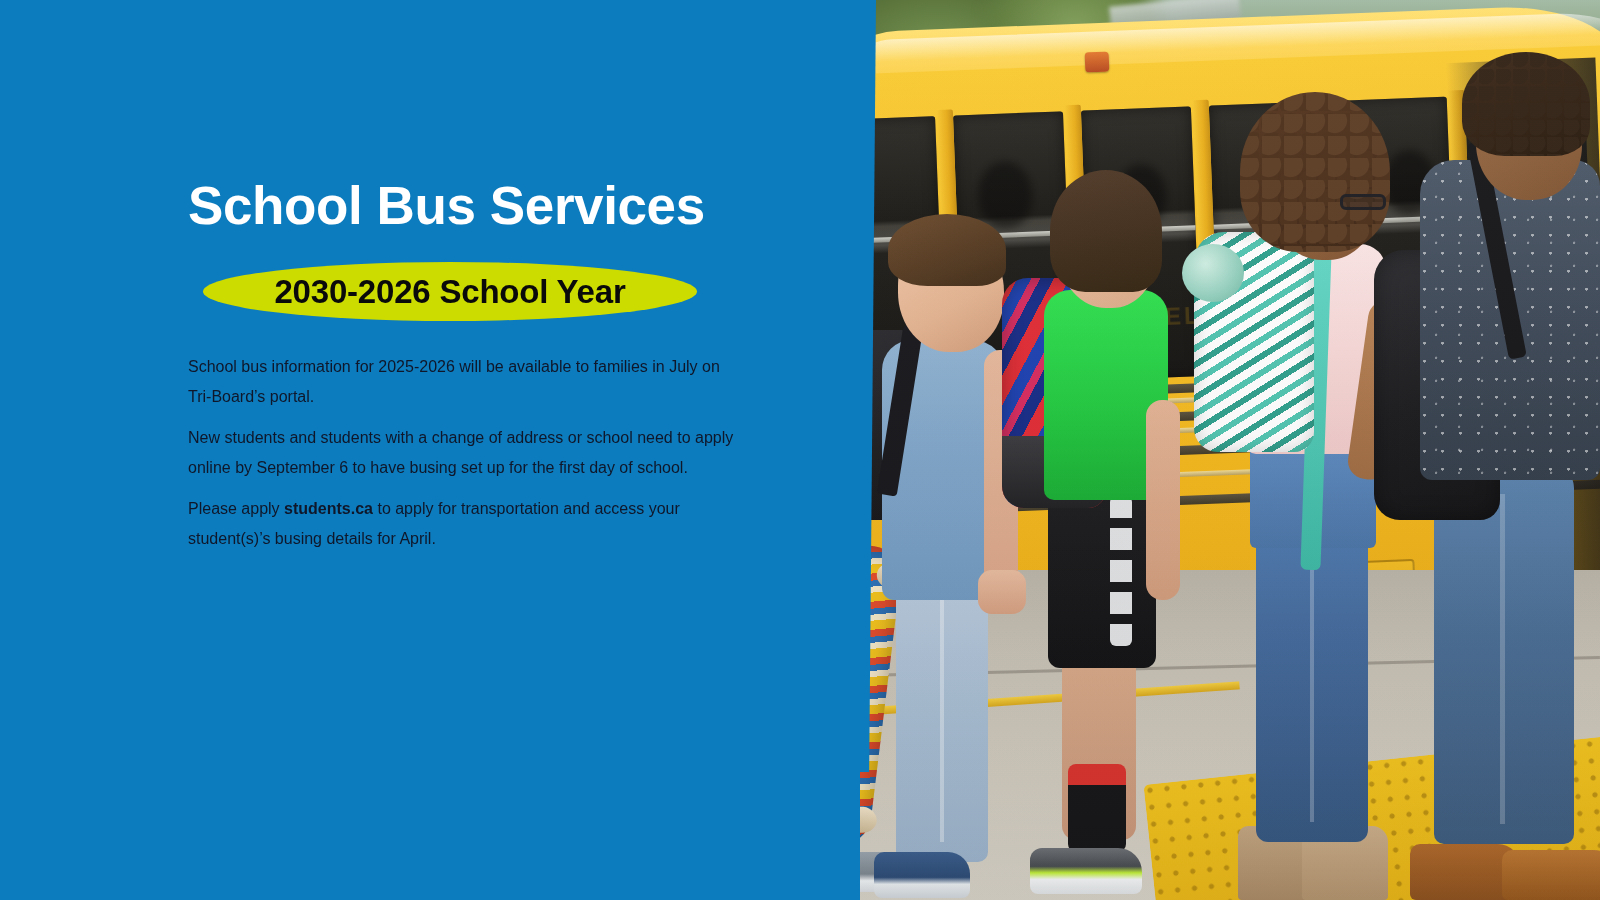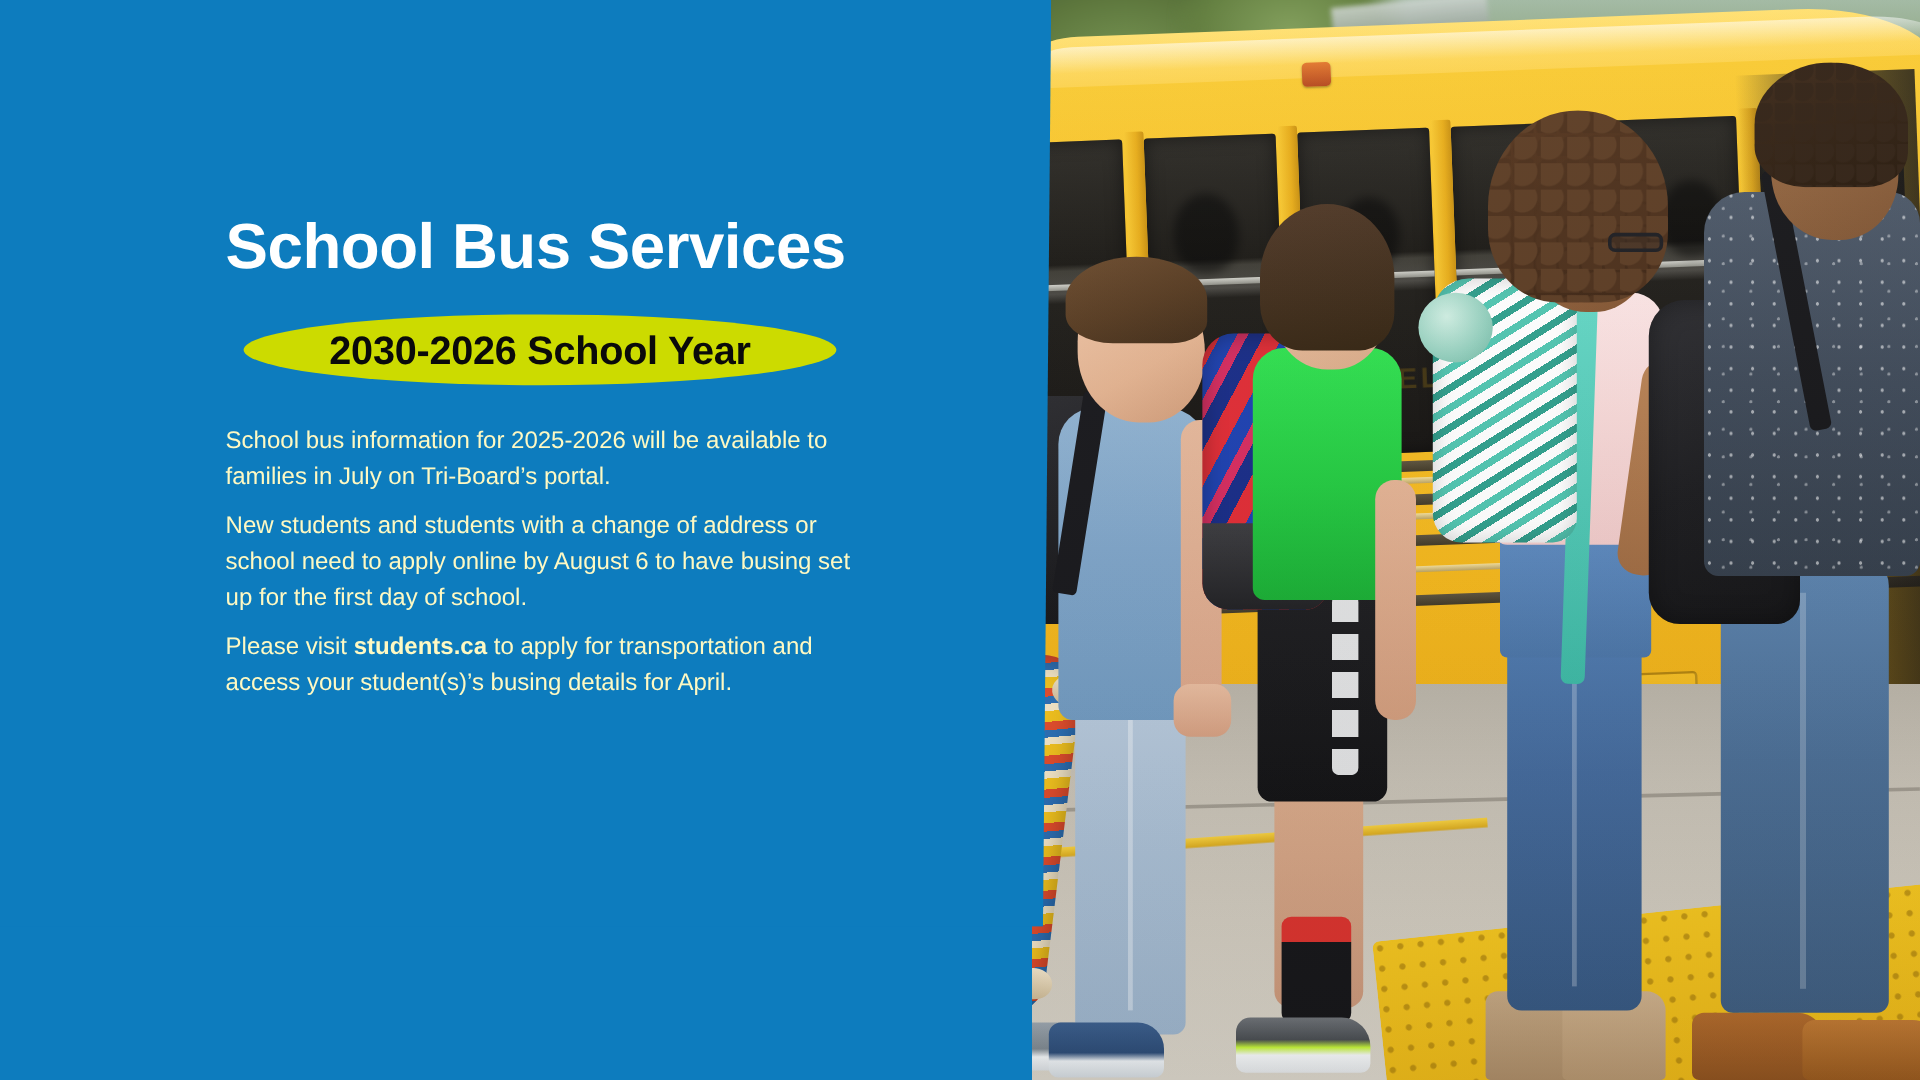--- a/index.html
+++ b/index.html
@@ -436,21 +436,21 @@
     border-radius:50%/50%;
     display:flex; align-items:center; justify-content:center;
   }
   .pill-label{
     font-size:33px; font-weight:700; color:#0a0a0a;
     letter-spacing:-0.2px; white-space:nowrap;
   }
 
   .body-copy{ position:absolute; left:0; top:352px; width:548px; }
   .para{
-    font-size:20px; line-height:30px; color:#fef9c3;
+    font-size:16px; line-height:30px; color:#0f172a;
     margin-bottom:11px;
     font-weight:400;
   }
   .para:last-child{ margin-bottom:0; }
   .para b{ font-weight:700; }
 </style>
 </head>
 <body>
 
 <div id="poster">
@@ -574,21 +574,21 @@
 
       <div class="headline">School Bus Services</div>
 
       <div class="pill">
         <span class="pill-label">2030-2026 School Year</span>
       </div>
 
       <div class="body-copy">
         <p class="para">School bus information for 2025-2026 will be available to families in July on Tri-Board’s portal.</p>
 
-        <p class="para">New students and students with a change of address or school need to apply online by August 6 to have busing set up for the first day of school.</p>
-
-        <p class="para"><span>Please visit </span><b>students.ca</b><span> to apply for transportation and access your student(s)’s busing details for April.</span></p>
+        <p class="para">New students and students with a change of address or school need to apply online by September 6 to have busing set up for the first day of school.</p>
+
+        <p class="para"><span>Please apply </span><b>students.ca</b><span> to apply for transportation and access your student(s)’s busing details for April.</span></p>
       </div>
 
     </div>
   </div>
 
 </div>
 
 </body></html>

